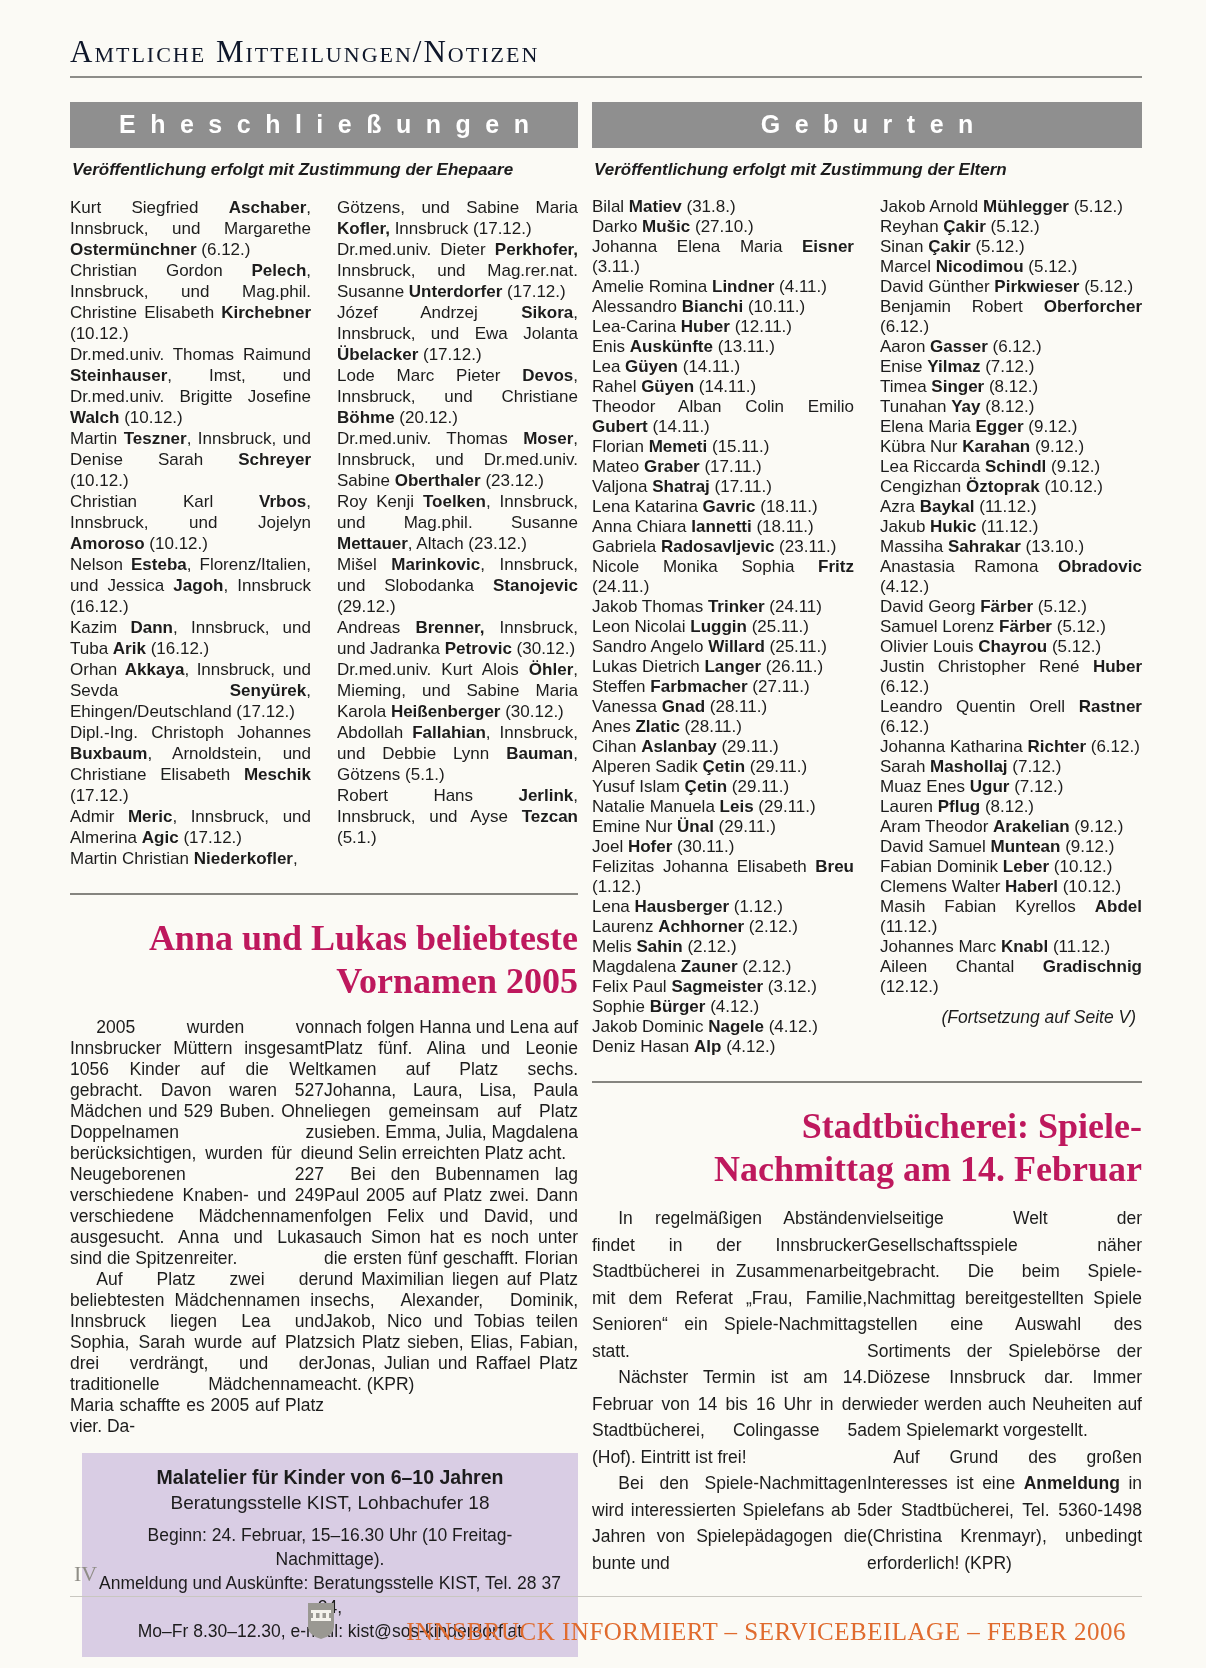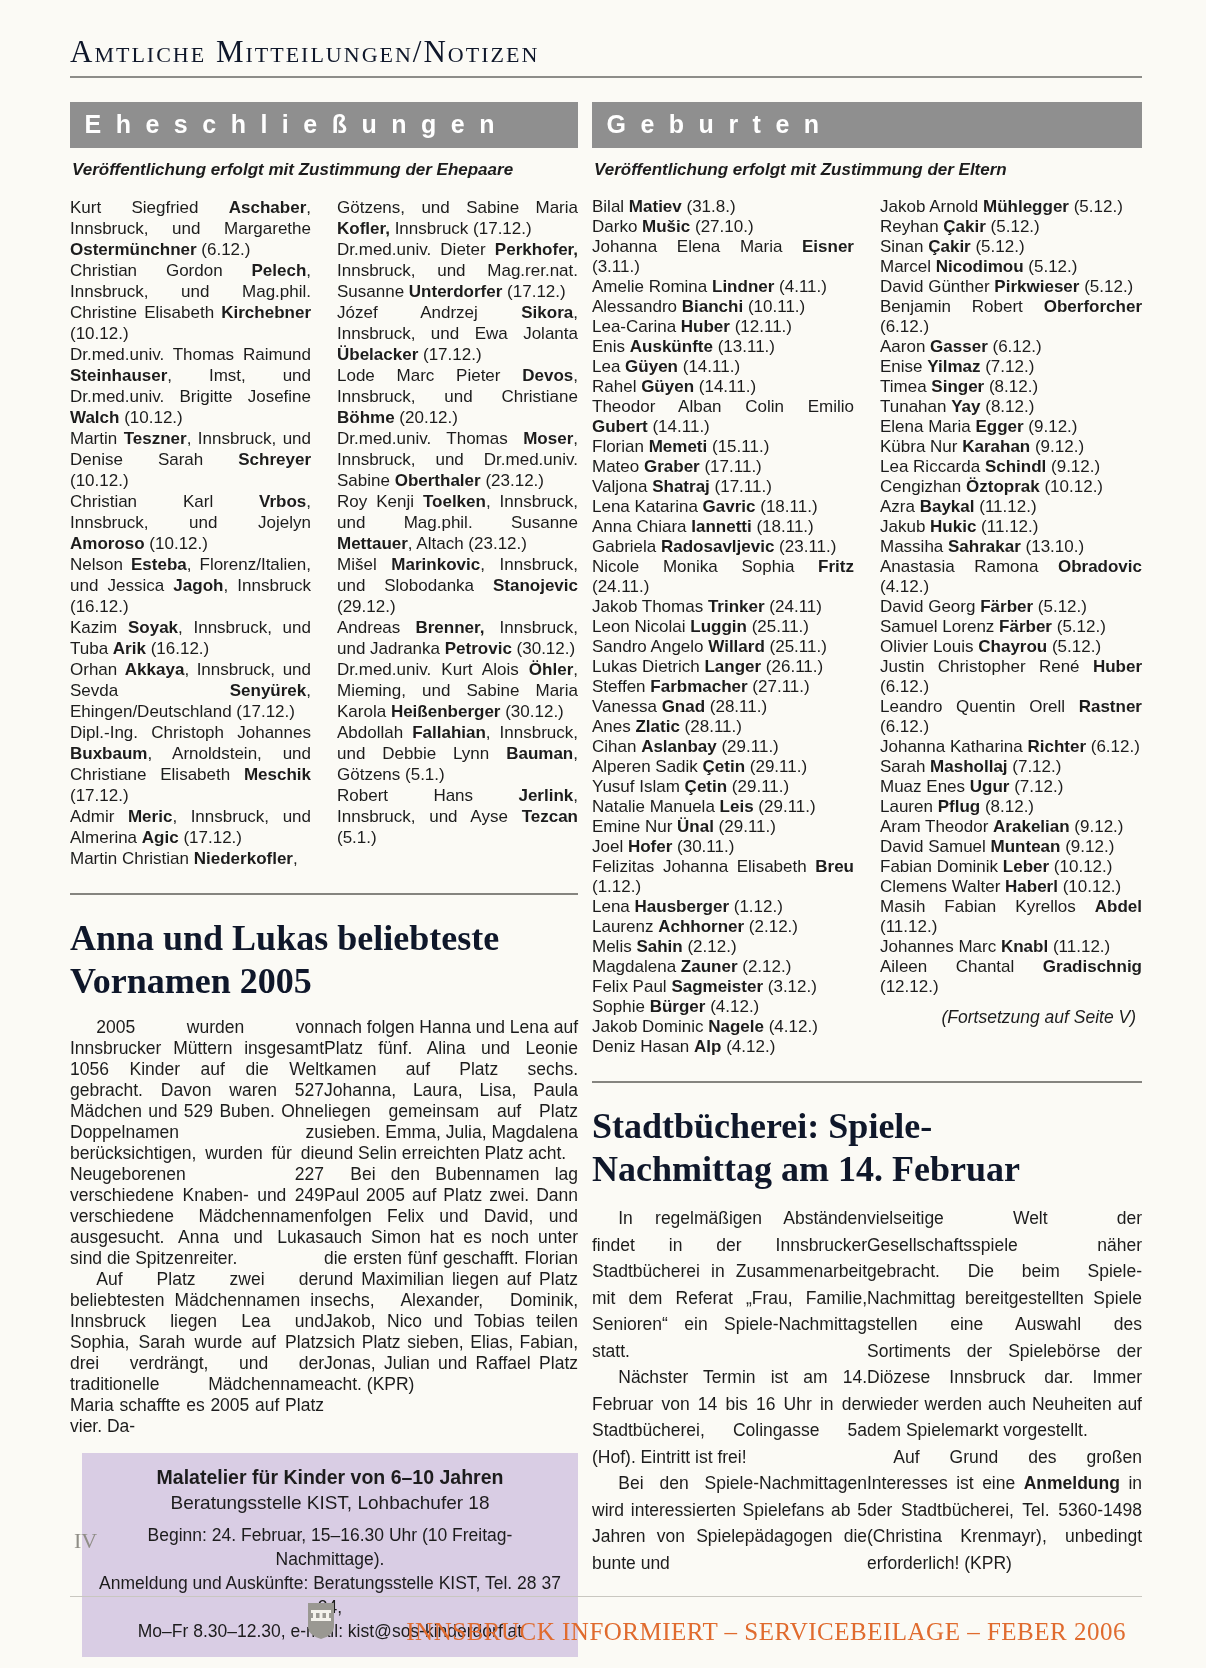--- a/index.html
+++ b/index.html
@@ -21,20 +21,21 @@
     color:#0f172a;
     padding-bottom:6px;
   }
   .header-rule{border:none;border-top:2px solid #8d8d89;margin:0 0 24px 0;}
   .halves{display:flex;gap:14px;align-items:flex-start;}
   .half-left{width:508px;flex:0 0 508px;}
   .half-right{width:550px;flex:0 0 550px;}
   .section-bar{
     background:#8f8f8f;
     color:#ffffff;
+    text-align:center;
     font-weight:bold;
     font-size:25px;
     letter-spacing:0.58em;
     padding:8px 0 9px 0.58em;
   }
   .section-sub{
     font-style:italic;
     font-weight:bold;
     font-size:17px;
     margin:12px 0 0 2px;
@@ -53,22 +54,22 @@
   .continuation{
     font-style:italic;
     font-size:17.5px;
     text-align:right;
     margin:10px 6px 1px 0;
   }
   .half-rule{border:none;border-top:2px solid #85847f;margin:24px 0 0 0;}
   .article-title{
     font-family:"Liberation Serif", serif;
     font-weight:bold;
-    color:#0f172a;
-    text-align:left;
+    color:#be185d;
+    text-align:right;
     font-size:36px;
     line-height:43px;
     margin:22px 0 14px 0;
   }
   .article-cols{display:flex;}
   .article-cols > div{flex:1;min-width:0;}
   .article p{
     margin:0;
     font-size:17.5px;
     text-align:justify;
@@ -87,21 +88,21 @@
   }
   .atelier-box .b1{font-weight:bold;font-size:19.5px;margin:0 0 3px 0;}
   .atelier-box .b2{font-size:19px;margin:0 0 9px 0;}
   .atelier-box .b3{font-size:17.5px;line-height:24px;margin:0;}
   
   .footer-rule{
     position:absolute;left:70px;right:64px;top:1596px;
     border:none;border-top:1.5px solid #c9c7c0;margin:0;
   }
   .footer-pagenum{
-    position:absolute;left:74px;top:1528px;
+    position:absolute;left:74px;top:1561px;
     font-family:"Liberation Serif", serif;
     font-size:22px;color:#8f8d86;
   }
   .footer-crest{position:absolute;left:306px;top:1602px;}
   .footer-pub{
     position:absolute;right:80px;top:1618px;
     font-family:"Liberation Serif", serif;
     font-size:25px;
     letter-spacing:0.5px;
     color:#e06b2e;
@@ -122,21 +123,21 @@
       <div class="section-bar">Eheschließungen</div>
       <div class="section-sub">Veröffentlichung erfolgt mit Zustimmung der Ehepaare</div>
       <div class="cols list-m">
         <div>
             <p class="entry">Kurt Siegfried <b>Aschaber</b>, Innsbruck, und Margarethe <b>Ostermünchner</b> (6.12.)</p>
             <p class="entry">Christian Gordon <b>Pelech</b>, Innsbruck, und Mag.phil. Christine Elisabeth <b>Kirchebner</b> (10.12.)</p>
             <p class="entry">Dr.med.univ. Thomas Raimund <b>Steinhauser</b>, Imst, und Dr.med.univ. Brigitte Josefine <b>Walch</b> (10.12.)</p>
             <p class="entry">Martin <b>Teszner</b>, Innsbruck, und Denise Sarah <b>Schreyer</b> (10.12.)</p>
             <p class="entry">Christian Karl <b>Vrbos</b>, Innsbruck, und Jojelyn <b>Amoroso</b> (10.12.)</p>
             <p class="entry">Nelson <b>Esteba</b>, Florenz/Italien, und Jessica <b>Jagoh</b>, Innsbruck (16.12.)</p>
-            <p class="entry">Kazim <b>Soyak</b>, Innsbruck, und Tuba <b>Arik</b> (16.12.)</p>
+            <p class="entry">Kazim <b>Dann</b>, Innsbruck, und Tuba <b>Arik</b> (16.12.)</p>
             <p class="entry">Orhan <b>Akkaya</b>, Innsbruck, und Sevda <b>Senyürek</b>, Ehingen/Deutschland (17.12.)</p>
             <p class="entry">Dipl.-Ing. Christoph Johannes <b>Buxbaum</b>, Arnoldstein, und Christiane Elisabeth <b>Meschik</b> (17.12.)</p>
             <p class="entry">Admir <b>Meric</b>, Innsbruck, und Almerina <b>Agic</b> (17.12.)</p>
             <p class="entry">Martin Christian <b>Niederkofler</b>,</p>
           </div>
         <div>
             <p class="entry">Götzens, und Sabine Maria <b>Kofler,</b> Innsbruck (17.12.)</p>
             <p class="entry">Dr.med.univ. Dieter <b>Perkhofer,</b> Innsbruck, und Mag.rer.nat. Susanne <b>Unterdorfer</b> (17.12.)</p>
             <p class="entry">Józef Andrzej <b>Sikora</b>, Innsbruck, und Ewa Jolanta <b>Übelacker</b> (17.12.)</p>
             <p class="entry">Lode Marc Pieter <b>Devos</b>, Innsbruck, und Christiane <b>Böhme</b> (20.12.)</p>

